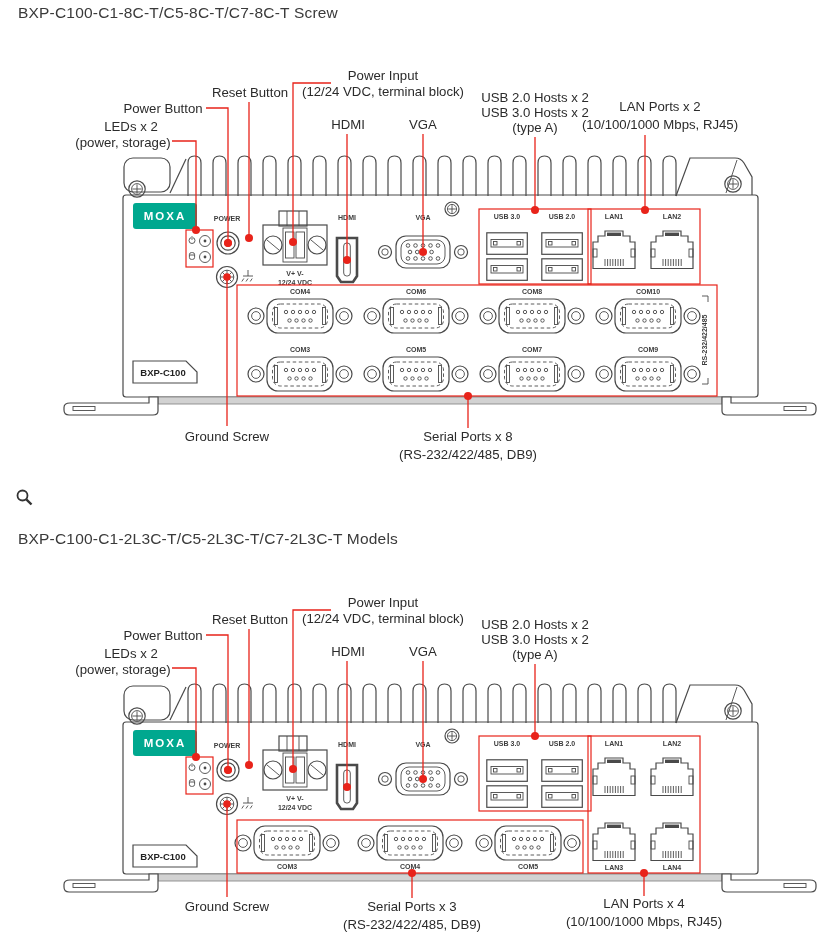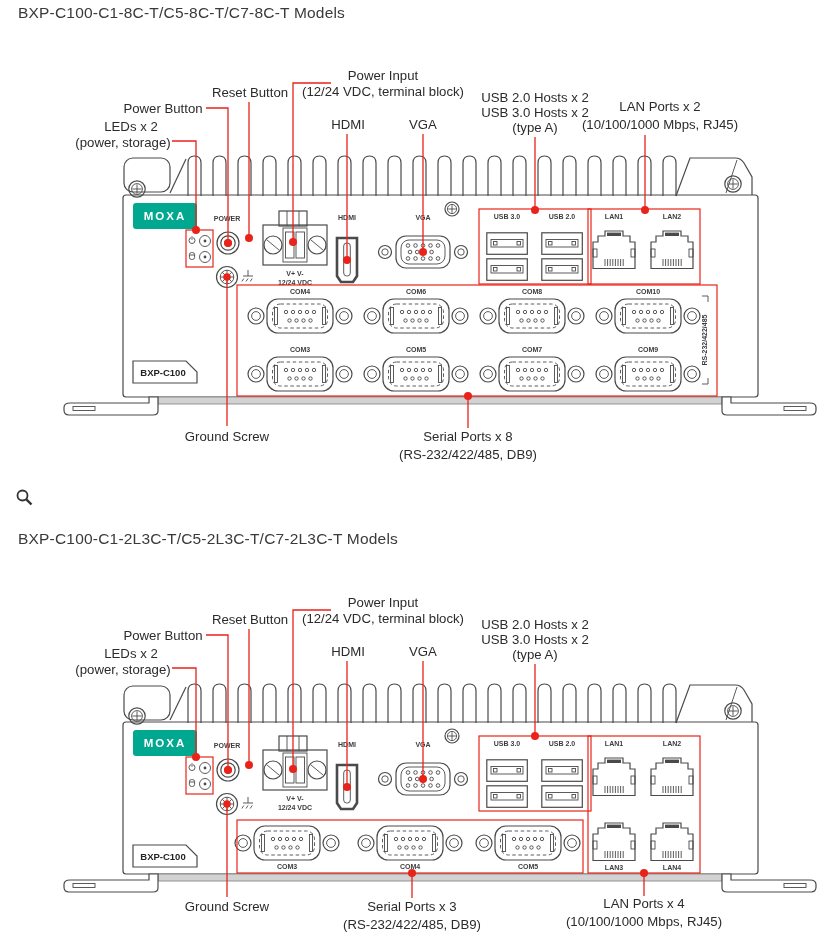--- a/index.html
+++ b/index.html
@@ -22,21 +22,21 @@
   .red-dot{fill:#e8231a;stroke:none;}
   .lbl{font-family:"Liberation Sans",sans-serif;font-size:13.2px;fill:#2b2b2b;}
   .plbl{font-family:"Liberation Sans",sans-serif;font-size:7px;font-weight:bold;fill:#3d3d3d;}
   .blbl{font-family:"Liberation Sans",sans-serif;font-size:9.5px;font-weight:bold;fill:#222;}
   .moxa-txt{font-family:"Liberation Sans",sans-serif;font-size:11.5px;font-weight:bold;fill:#ffffff;letter-spacing:2px;}
   text{text-anchor:middle;}
 </style>
 </head>
 <body>
 
-<div id="title1" class="page-title">BXP-C100-C1-8C-T/C5-8C-T/C7-8C-T Models</div>
+<div id="title1" class="page-title">BXP-C100-C1-8C-T/C5-8C-T/C7-8C-T Screw</div>
 
 <svg width="0" height="0" style="position:absolute" aria-hidden="true">
   <defs>
     <g id="sym-screw">
       <circle cx="0" cy="0" r="8.2" class="ln"></circle>
       <circle cx="0" cy="0" r="5.4" class="ln thin"></circle>
       <path d="M-4.6,0 H4.6 M0,-4.6 V4.6" class="ln thin"></path>
     </g>
     <g id="sym-screw-sm">
       <circle cx="0" cy="0" r="7" class="ln"></circle>

